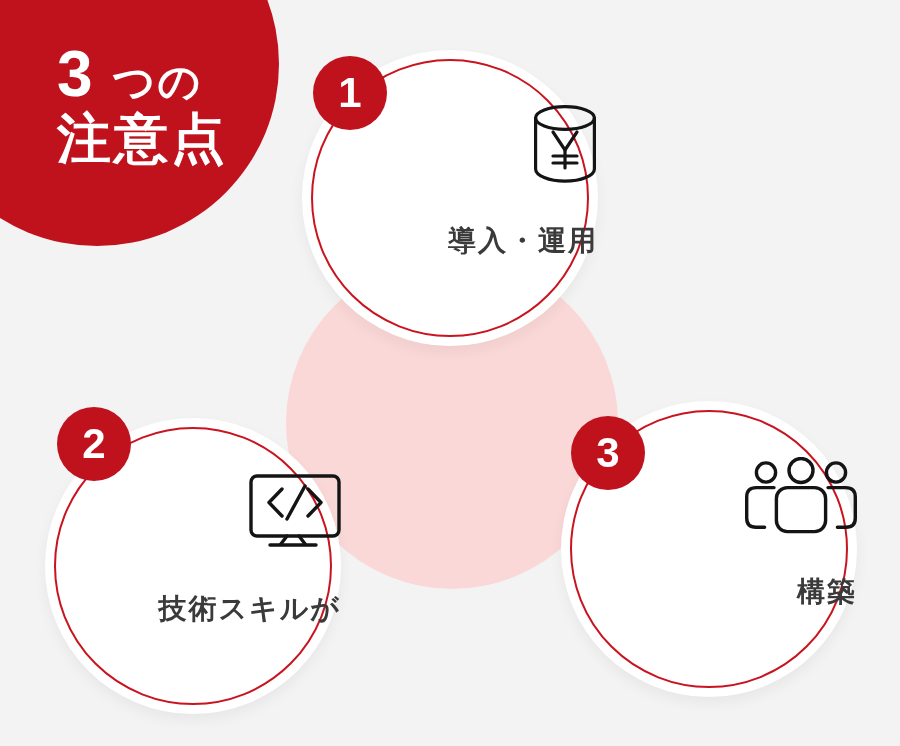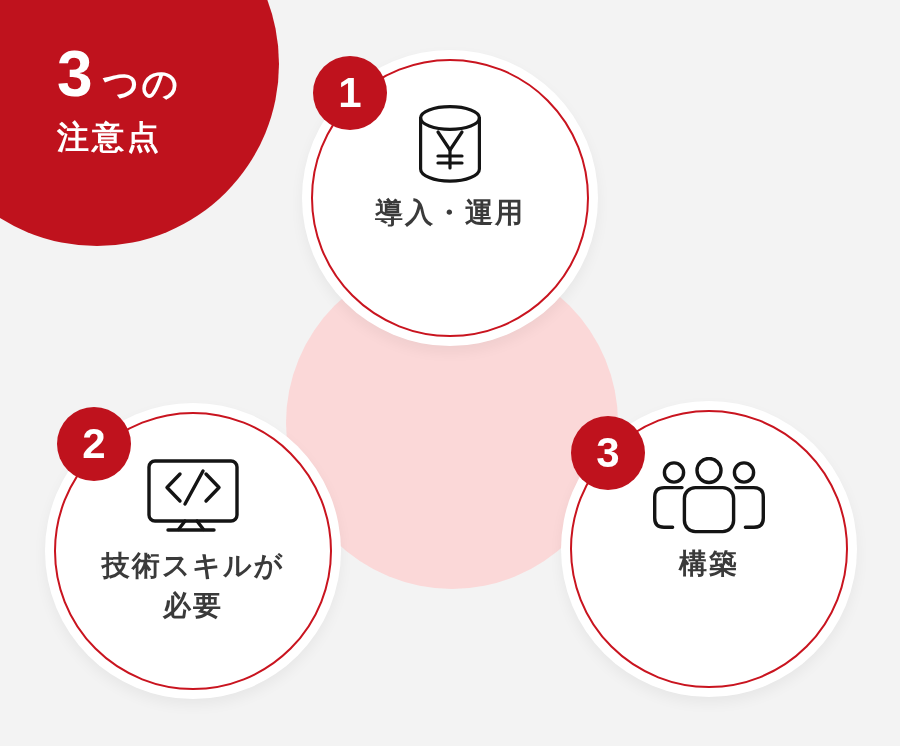--- a/index.html
+++ b/index.html
@@ -8,33 +8,33 @@
   }
   *{margin:0;padding:0;box-sizing:border-box;}
   body{font-family:"Liberation Sans","DejaVu Sans",sans-serif;}
   .stage{position:relative;width:900px;height:746px;background:var(--background);overflow:hidden;}
 
   
   .title-blob{position:absolute;left:-85px;top:-118px;width:364px;height:364px;border-radius:50%;background:var(--red);}
   .title{position:absolute;left:142px;top:160px;color:#ffffff;font-weight:700;}
   .title-line1{display:flex;align-items:baseline;}
   .title-num{font-size:64px;line-height:1;}
-  .title-suffix{font-size:36px;line-height:1;margin-left:10px;letter-spacing:2px;}
-  .title-line2{font-size:32px;line-height:1;margin-top:15px;letter-spacing:3px;}
+  .title-suffix{font-size:42px;line-height:1;margin-left:20px;letter-spacing:2px;}
+  .title-line2{font-size:54px;line-height:1;margin-top:5px;letter-spacing:3px;}
 
   
   .pink-circle{position:absolute;left:286px;top:257px;width:332px;height:332px;border-radius:50%;background:var(--pink);}
 
   
   .item-circle{position:absolute;width:296px;height:296px;border-radius:50%;background:#ffffff;box-shadow:0 6px 14px rgba(0,0,0,0.05);}
   .c1{left:302px;top:50px;}
-  .c2{left:45px;top:403px;}
+  .c2{left:45px;top:418px;}
   .c3{left:561px;top:401px;}
   .ring{position:absolute;inset:9px;border:2px solid var(--ring-red);border-radius:50%;}
-  .content{position:absolute;inset:0;display:flex;flex-direction:column;align-items:center;padding-top:54px;}
+  .content{position:absolute;inset:0;display:flex;flex-direction:column;align-items:flex-end;padding-top:54px;gap:28px;}
   .icon-box{height:80px;display:flex;align-items:center;justify-content:center;color:var(--icon-stroke);}
   .icon-box svg{display:block;}
   .item-label{margin-top:9px;font-size:28px;font-weight:700;line-height:40px;letter-spacing:2px;color:var(--text-dark);text-align:center;}
 
   
   .badge{position:absolute;width:74px;height:74px;border-radius:50%;background:var(--red);color:#ffffff;display:flex;align-items:center;justify-content:center;font-weight:700;font-size:42px;line-height:1;}
   .b1{left:313px;top:56px;}
   .b2{left:57px;top:407px;}
   .b3{left:571px;top:416px;}
 </style>
@@ -86,21 +86,20 @@
           <polyline points="33,15 20,28.5 33,42"></polyline>
           <line x1="56" y1="12" x2="38" y2="45"></line>
           <polyline points="59,15 72,28.5 59,42"></polyline>
           <path d="M38,62 L31.5,70.5"></path>
           <path d="M50,62 L56.5,70.5"></path>
           <line x1="21" y1="71" x2="67" y2="71"></line>
         </svg>
       </div>
       <div class="item-label">
         <div>技術スキルが</div>
-        <div>必要</div>
       </div>
     </div>
   </div>
   <div class="badge b2">
     <span>2</span>
   </div>
 
   <div class="item-circle c3">
     <div class="ring"></div>
     <div class="content">

